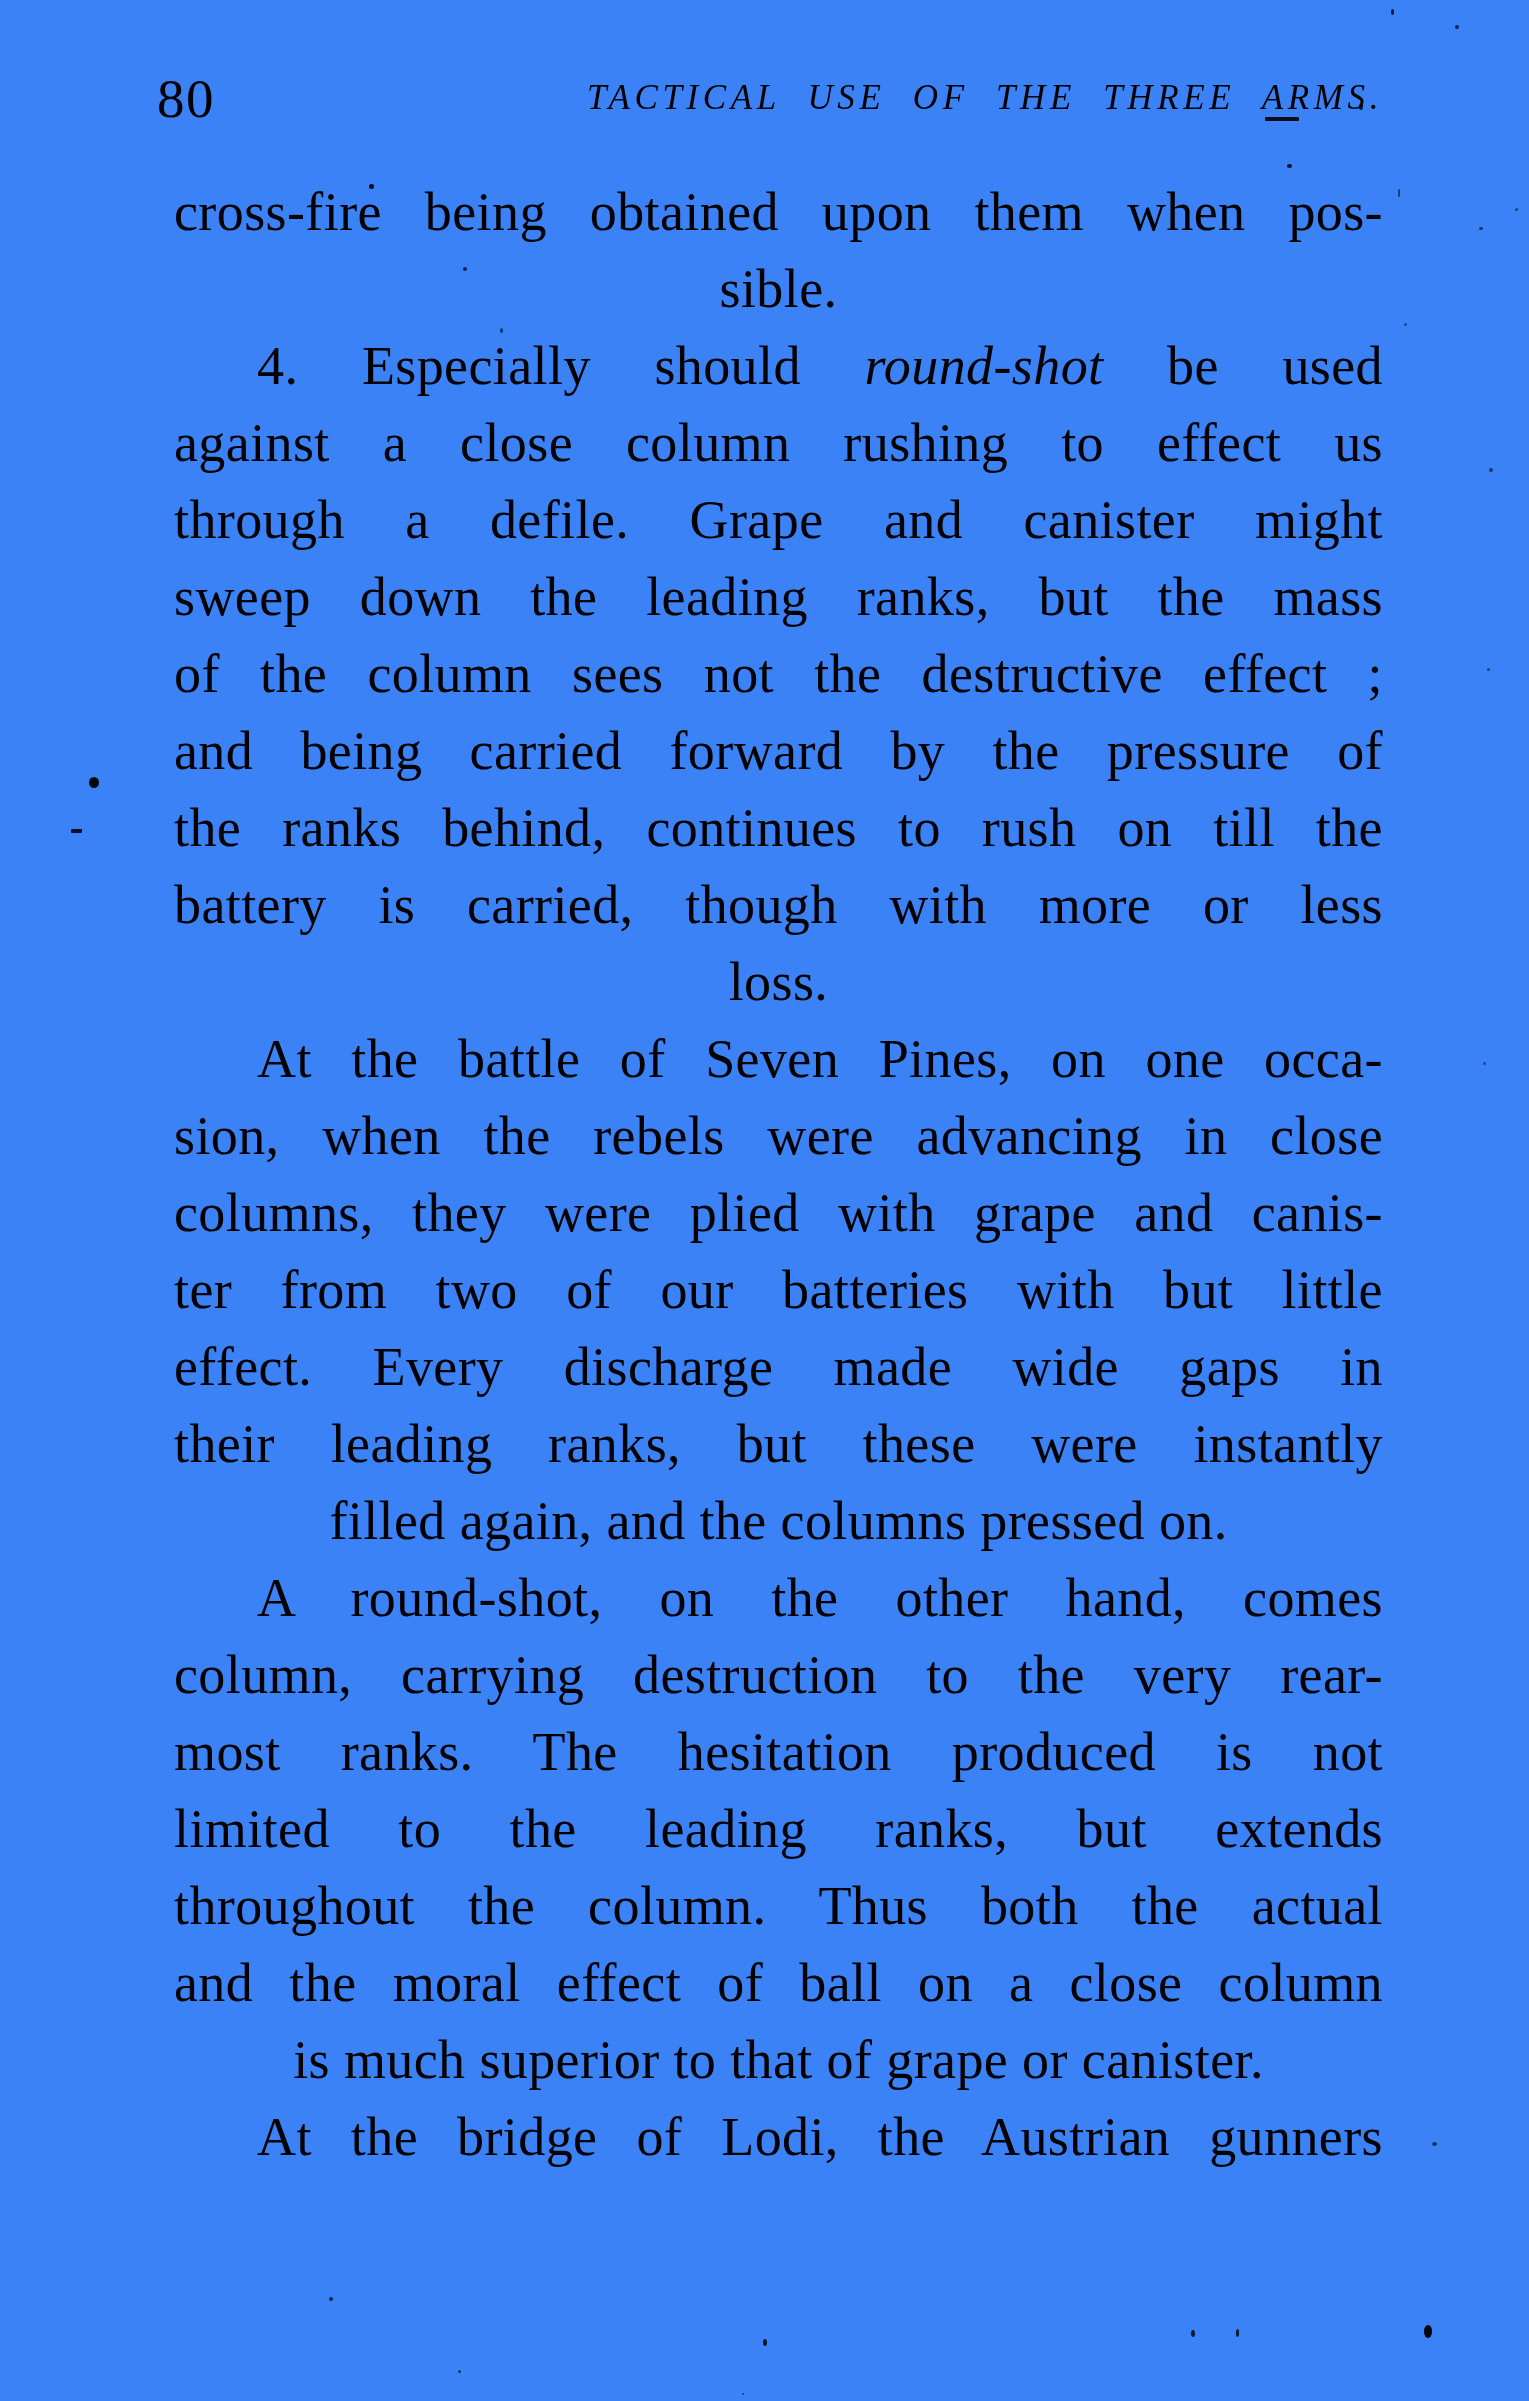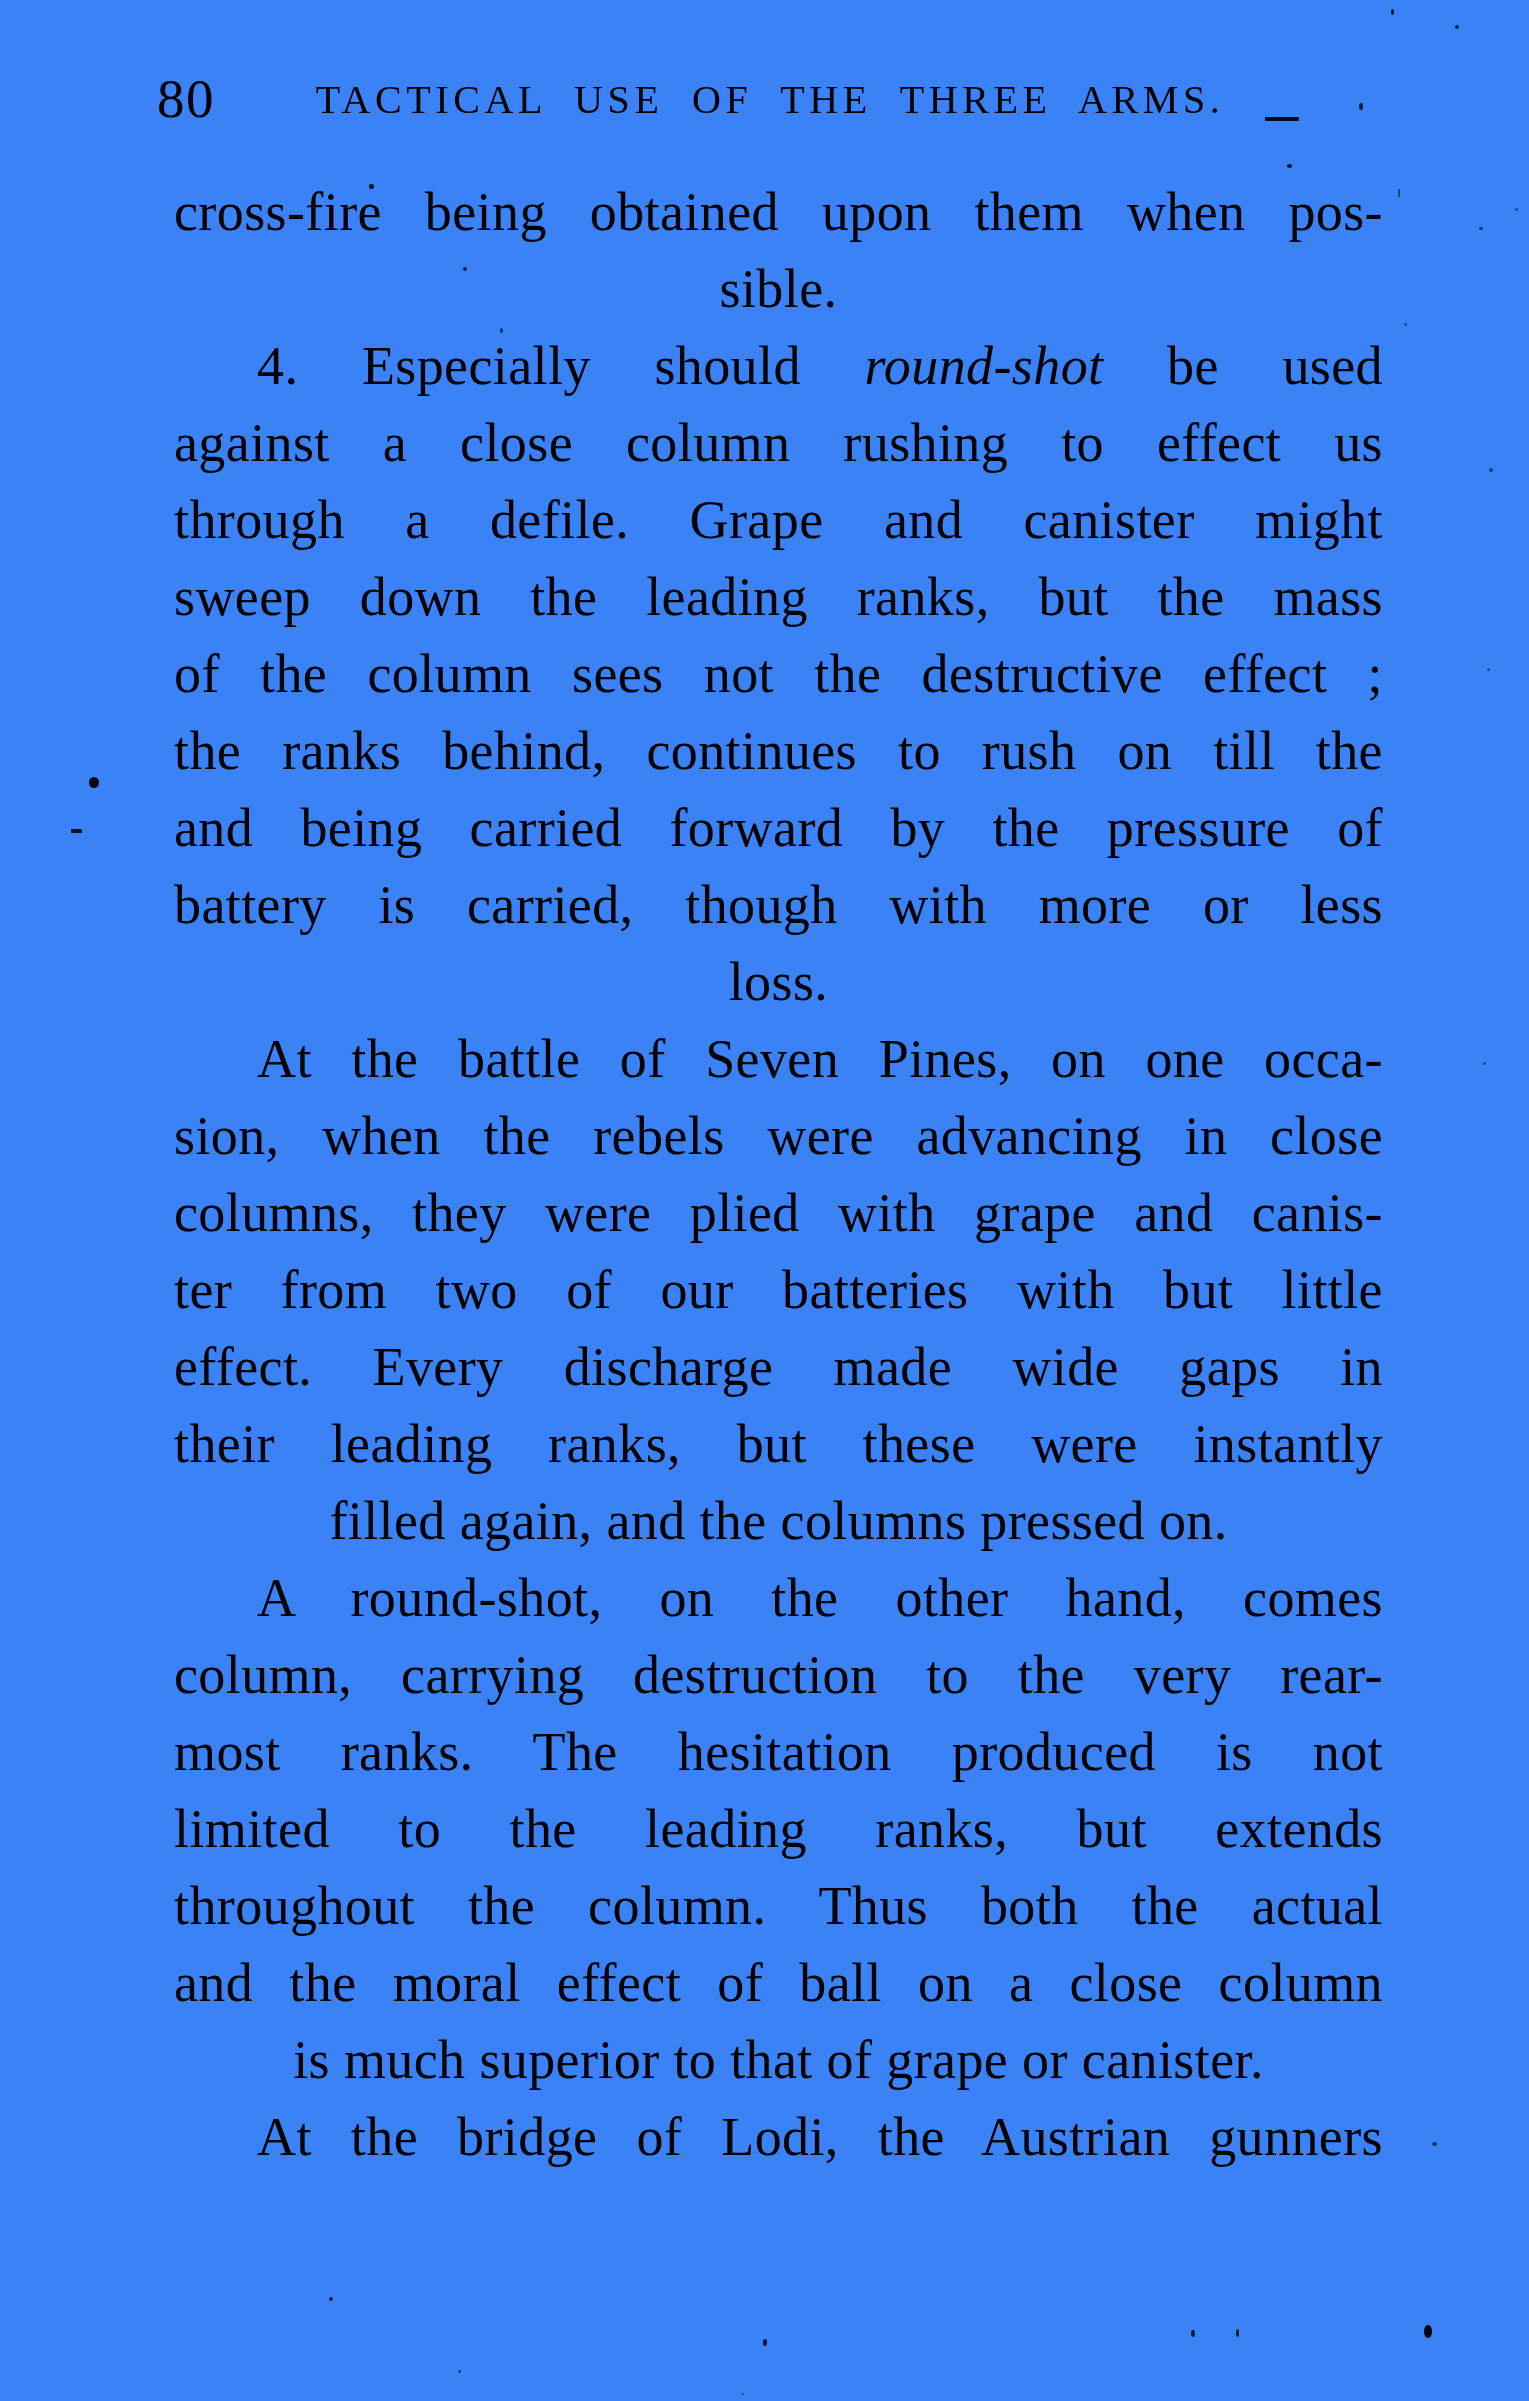--- a/index.html
+++ b/index.html
@@ -25,26 +25,27 @@
     top: 71px;
     font-size: 55px;
     line-height: 1;
     letter-spacing: 1.5px;
   }
   .running-title {
     position: absolute;
     left: 0;
     right: 0;
     top: 80px;
-    text-align: center;
-    font-size: 40px;
+    text-align: right;
+    font-size: 35px;
     line-height: 1;
     letter-spacing: 4.6px;
     word-spacing: 14px;
     white-space: nowrap;
+    font-style: italic;
   }
   .text-block {
     position: absolute;
     left: 157px;
     top: 174px;
     width: 1226px;
   }
   .line {
     height: 77px;
     font-size: 54px;
@@ -75,22 +76,22 @@
     <span class="running-title">TACTICAL USE OF THE THREE ARMS.</span>
   </div>
   <div class="text-block" id="text-block">
       <div class="line just"><span class="seg">cross-fire being obtained upon them when pos-</span></div>
       <div class="line nojust"><span class="seg">sible.</span></div>
       <div class="line just indent"><span class="seg">4. Especially should </span><span class="seg it">round-shot</span><span class="seg"> be used</span></div>
       <div class="line just"><span class="seg">against a close column rushing to effect us</span></div>
       <div class="line just"><span class="seg">through a defile. Grape and canister might</span></div>
       <div class="line just"><span class="seg">sweep down the leading ranks, but the mass</span></div>
       <div class="line just"><span class="seg">of the column sees not the destructive effect ;</span></div>
+      <div class="line just"><span class="seg">and being carried forward by the pressure of</span></div>
       <div class="line just"><span class="seg">the ranks behind, continues to rush on till the</span></div>
-      <div class="line just"><span class="seg">and being carried forward by the pressure of</span></div>
       <div class="line just"><span class="seg">battery is carried, though with more or less</span></div>
       <div class="line nojust"><span class="seg">loss.</span></div>
       <div class="line just indent"><span class="seg">At the battle of Seven Pines, on one occa-</span></div>
       <div class="line just"><span class="seg">sion, when the rebels were advancing in close</span></div>
       <div class="line just"><span class="seg">columns, they were plied with grape and canis-</span></div>
       <div class="line just"><span class="seg">ter from two of our batteries with but little</span></div>
       <div class="line just"><span class="seg">effect. Every discharge made wide gaps in</span></div>
       <div class="line just"><span class="seg">their leading ranks, but these were instantly</span></div>
       <div class="line nojust"><span class="seg">filled again, and the columns pressed on.</span></div>
       <div class="line just indent"><span class="seg">A round-shot, on the other hand, comes</span></div>

